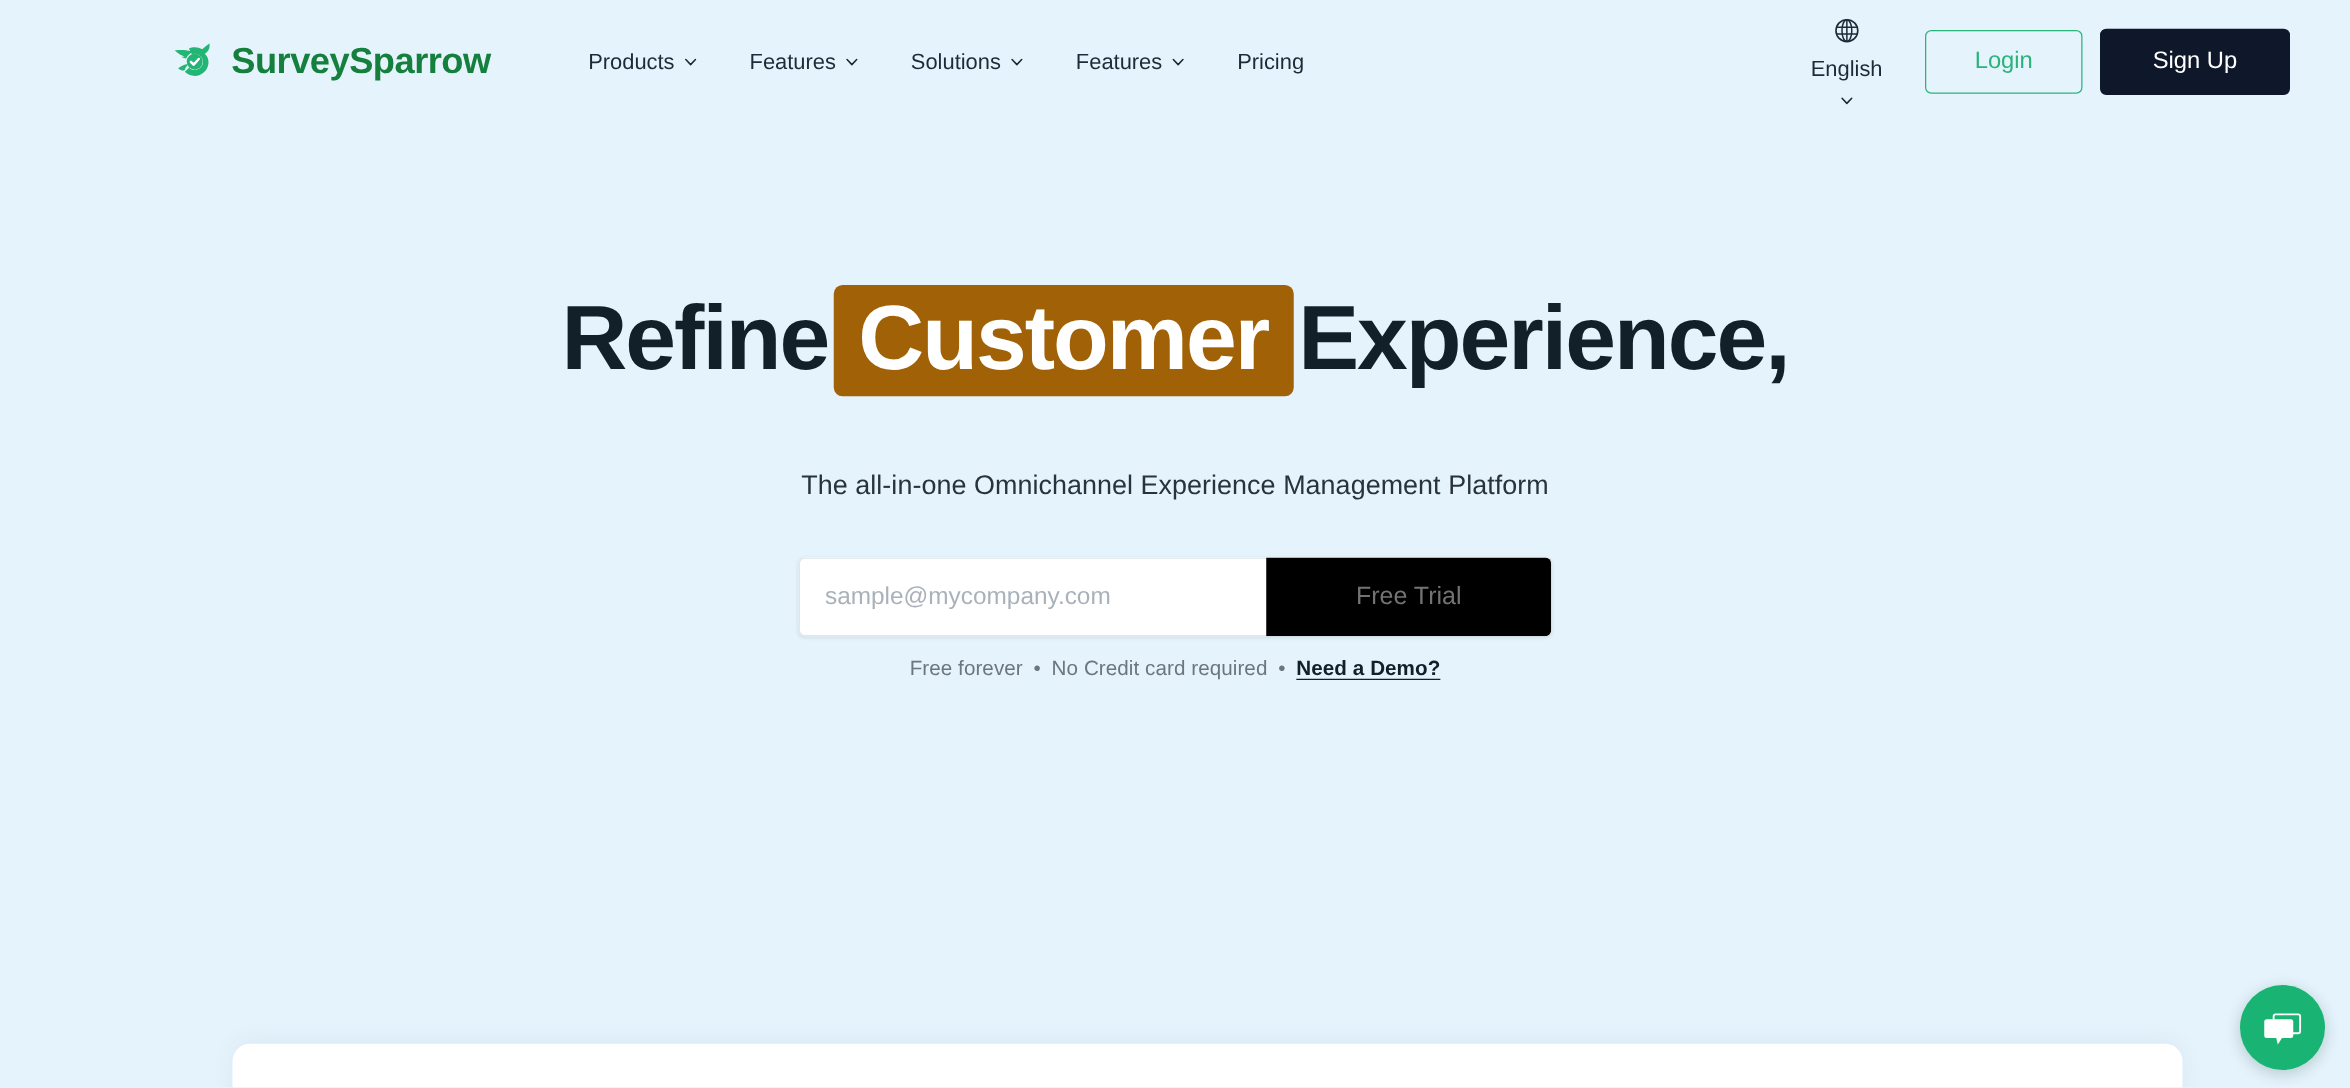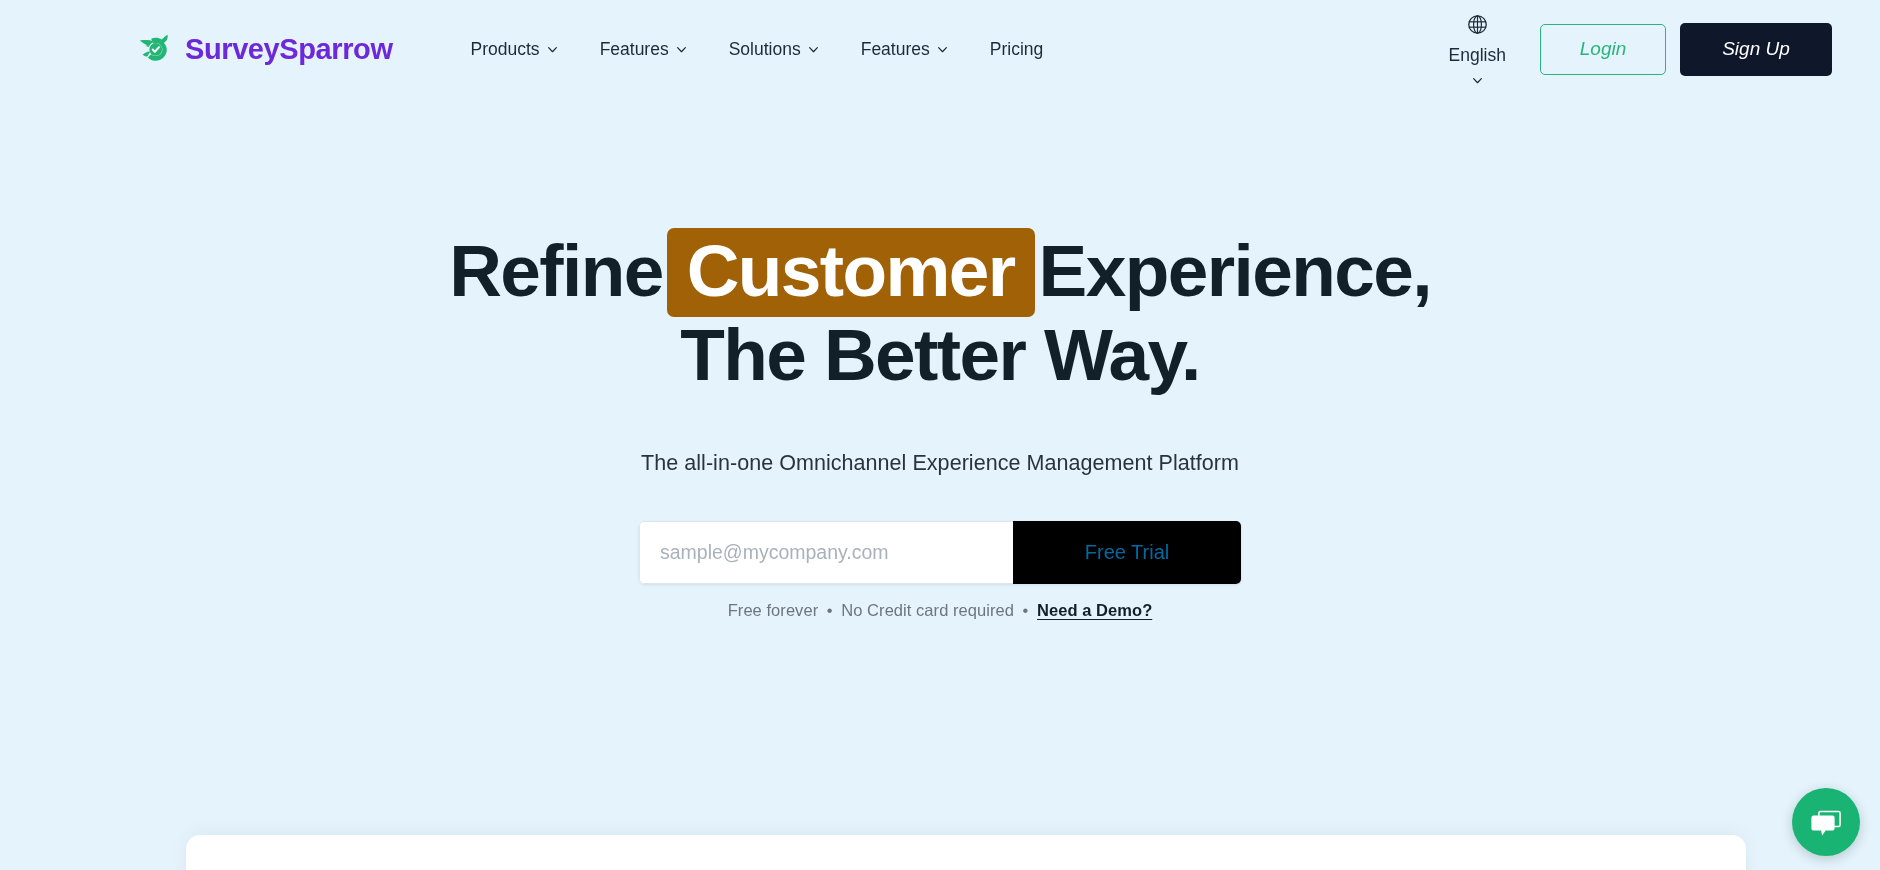--- a/index.html
+++ b/index.html
@@ -46,21 +46,21 @@
   .brand-mark {
     width: 38px;
     height: 38px;
     display: block;
     flex: 0 0 auto;
   }
   .brand-name {
     font-size: 29px;
     font-weight: 700;
     letter-spacing: -0.4px;
-    color: #6d28d9;
+    color: #15803d;
     white-space: nowrap;
   }
 
   .mainnav {
     display: flex;
     align-items: center;
     gap: 0px;
     margin-left: 57px;
     flex: 0 0 auto;
   }
@@ -107,21 +107,20 @@
   .btn {
     display: inline-flex;
     align-items: center;
     justify-content: center;
     box-sizing: border-box;
     font-size: 19px;
     border-radius: 5px;
     white-space: nowrap;
     cursor: pointer;
     text-decoration: none;
-    font-style: italic;
   }
   .btn-login {
     width: 126px;
     height: 51px;
     border: 1.5px solid #2bb47a;
     color: #2bb47a;
     background: transparent;
     margin-right: 14px;
   }
   .btn-signup {
@@ -201,21 +200,21 @@
   }
   .email-input::placeholder {
     color: #a9b2ba;
     font-size: 19.5px;
   }
   .btn-trial {
     flex: 0 0 auto;
     width: 228px;
     height: 63px;
     background: #000000;
-    color: #0369a1;
+    color: #737373;
     font-size: 20px;
     border: none;
     font-family: "Liberation Sans", sans-serif;
     cursor: pointer;
     display: inline-flex;
     align-items: center;
     justify-content: center;
   }
 
   .fineprint {
@@ -350,21 +349,20 @@
       <div class="btn btn-login">Login</div>
       <div class="btn btn-signup">Sign Up</div>
 
     </div>
   </div>
 
   <div class="hero">
 
     <h1 class="headline">
       <span class="line"><span>Refine</span><span class="hl-mark">Customer</span><span>Experience,</span></span>
-      <span class="line">The Better Way.</span>
     </h1>
 
     <p class="subhead">The all-in-one Omnichannel Experience Management Platform</p>
 
     <div class="form-row">
       <input class="email-input" type="text" placeholder="sample@mycompany.com" style="">
       <button class="btn-trial">Free Trial</button>
     </div>
 
     <p class="fineprint">

